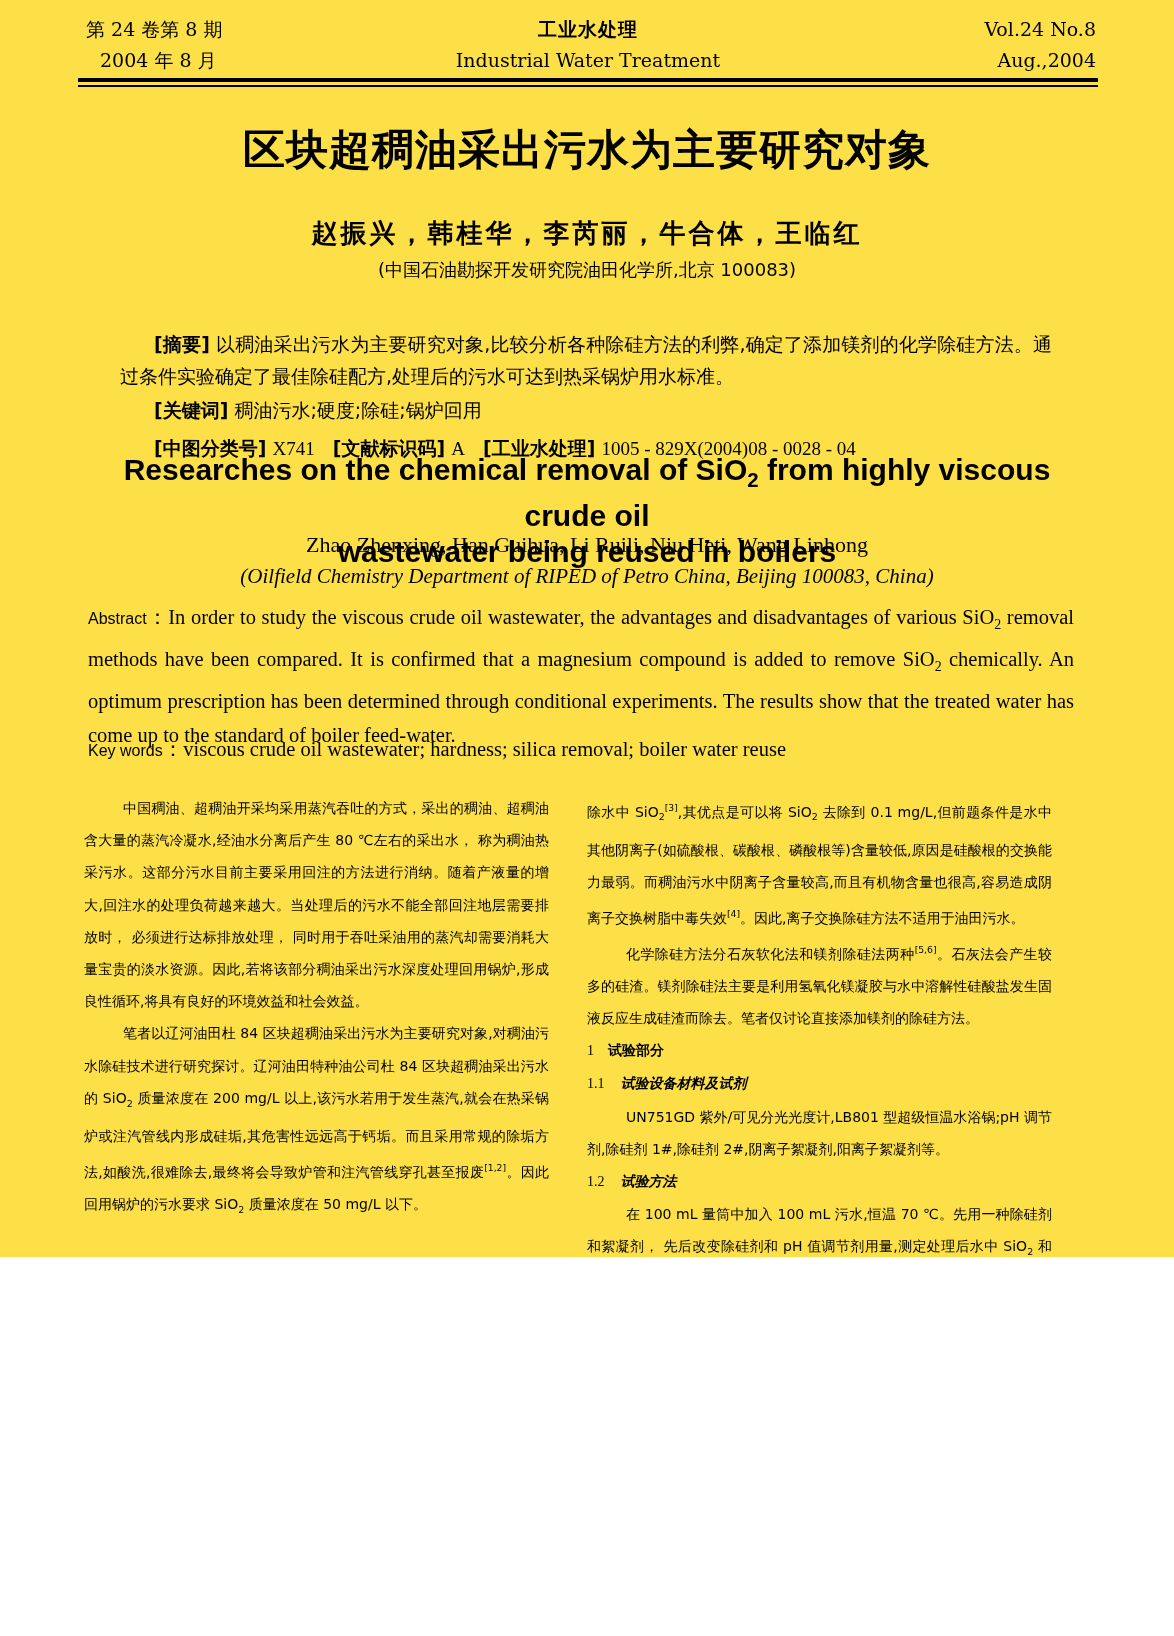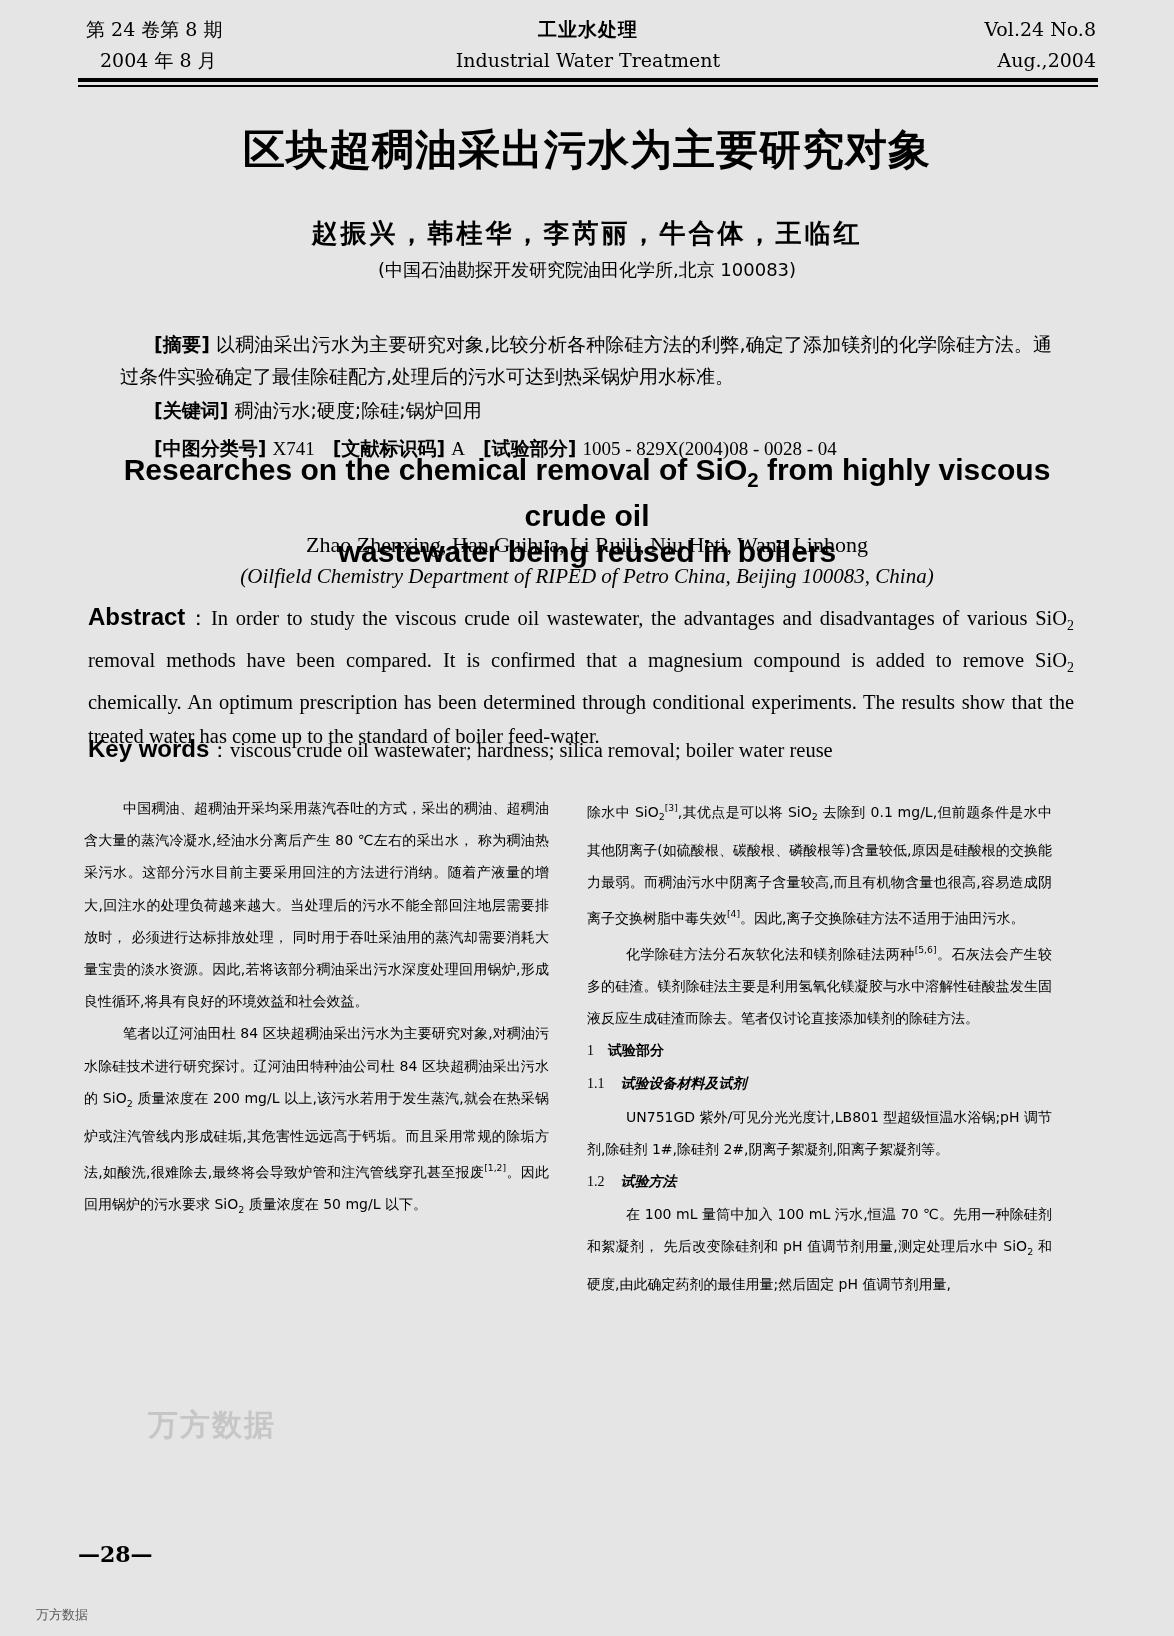--- a/index.html
+++ b/index.html
@@ -7,23 +7,23 @@
     padding: 0;
     background: #ffffff;
   }
   body {
     font-family: "Liberation Serif", "DejaVu Serif", serif;
     color: #000000;
   }
   .page {
     position: relative;
     width: 1174px;
-    height: 1636px;
+    height: 1257px;
     margin: 0 auto;
-    background: #e5e5e5;
+    background: #fde047;
     overflow: hidden;
     box-sizing: border-box;
     padding-left: 15px;
   }
 
   
   .runhead {
     position: absolute;
     left: 78px;
     top: 14px;
@@ -145,22 +145,22 @@
     left: 88px;
     top: 600px;
     width: 986px;
     font-family: "Liberation Serif", serif;
     font-size: 20.5px;
     line-height: 34px;
     text-align: justify;
   }
   .en-abs b, .kw-lab {
     font-family: "Liberation Sans", sans-serif;
-    font-weight: bold;
-    font-size: 24px;
+    font-weight: normal;
+    font-size: 16px;
   }
   .en-kw {
     position: absolute;
     left: 88px;
     top: 732px;
     width: 986px;
     font-family: "Liberation Serif", serif;
     font-size: 20.5px;
     line-height: 34px;
   }
@@ -260,21 +260,21 @@
     <div class="rule-thin"></div>
   </div>
 
   <div class="cn-title">区块超稠油采出污水为主要研究对象</div>
   <div class="cn-authors">赵振兴，韩桂华，李芮丽，牛合体，王临红</div>
   <div class="cn-affil">(中国石油勘探开发研究院油田化学所,北京   100083)</div>
 
   <div class="cn-abs-block">
     <div class="cn-abs-para"><span class="cn-lab">[摘要]</span> <span>以稠油采出污水为主要研究对象,比较分析各种除硅方法的利弊,确定了添加镁剂的化学除硅方法。通过条件实验确定了最佳除硅配方,处理后的污水可达到热采锅炉用水标准。</span></div>
     <div class="cn-kw"><span class="cn-lab">[关键词]</span> <span>稠油污水;硬度;除硅;锅炉回用</span></div>
-    <div class="cn-clc"><span class="cn-lab">[中图分类号]</span> <span class="num">X741</span> &nbsp; <span class="cn-lab">[文献标识码]</span> <span class="num">A</span> &nbsp; <span class="cn-lab">[试验部分]</span> <span class="num">1005 - 829X(2004)08 - 0028 - 04</span></div>
+    <div class="cn-clc"><span class="cn-lab">[中图分类号]</span> <span class="num">X741</span> &nbsp; <span class="cn-lab">[文献标识码]</span> <span class="num">A</span> &nbsp; <span class="cn-lab">[工业水处理]</span> <span class="num">1005 - 829X(2004)08 - 0028 - 04</span></div>
   </div>
 
   <div class="en-title">
     <span>Researches on the chemical removal of SiO</span><sub>2</sub><span> from highly viscous crude oil</span>
     <div>wastewater being reused in boilers</div>
   </div>
   <div class="en-authors">Zhao Zhenxing, Han Guihua, Li Ruili, Niu Heti, Wang Linhong</div>
   <div class="en-affil">(Oilfield Chemistry Department of RIPED of Petro China, Beijing 100083, China)</div>
 
   <div class="en-abs"><b>Abstract</b><span>：</span><span>In order to study the viscous crude oil wastewater,   the advantages and disadvantages of various SiO</span><sub>2</sub><span> removal methods have been compared. It is confirmed that a magnesium compound is added to remove SiO</span><sub>2</sub><span> chemically.   An optimum prescription has been determined through conditional experiments.   The results show that the treated water has come up to the standard of boiler feed-water.</span></div>

